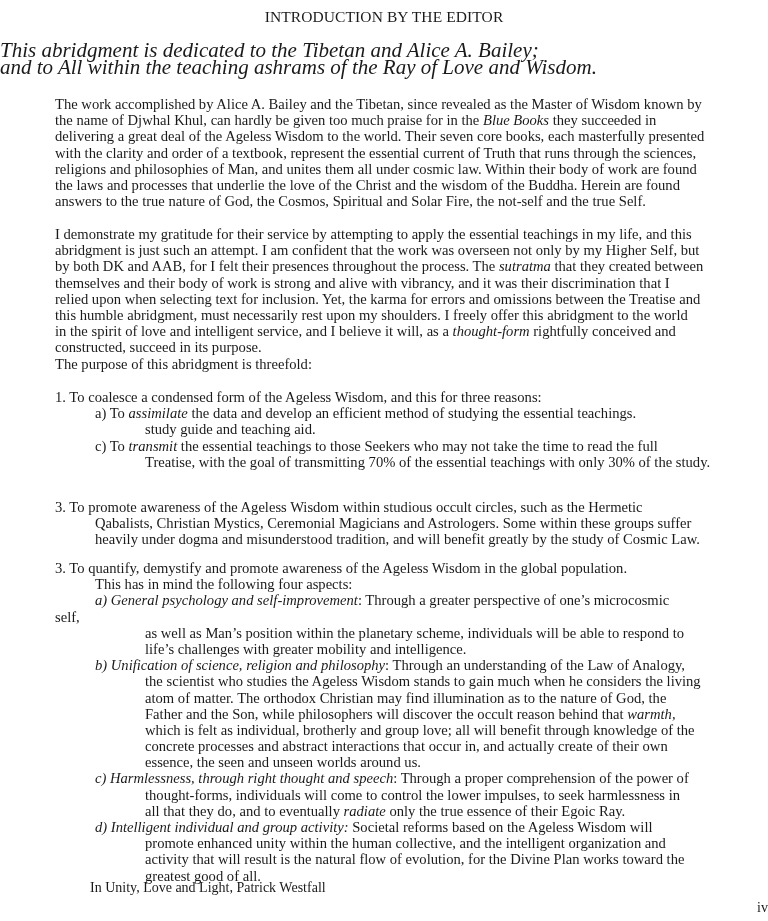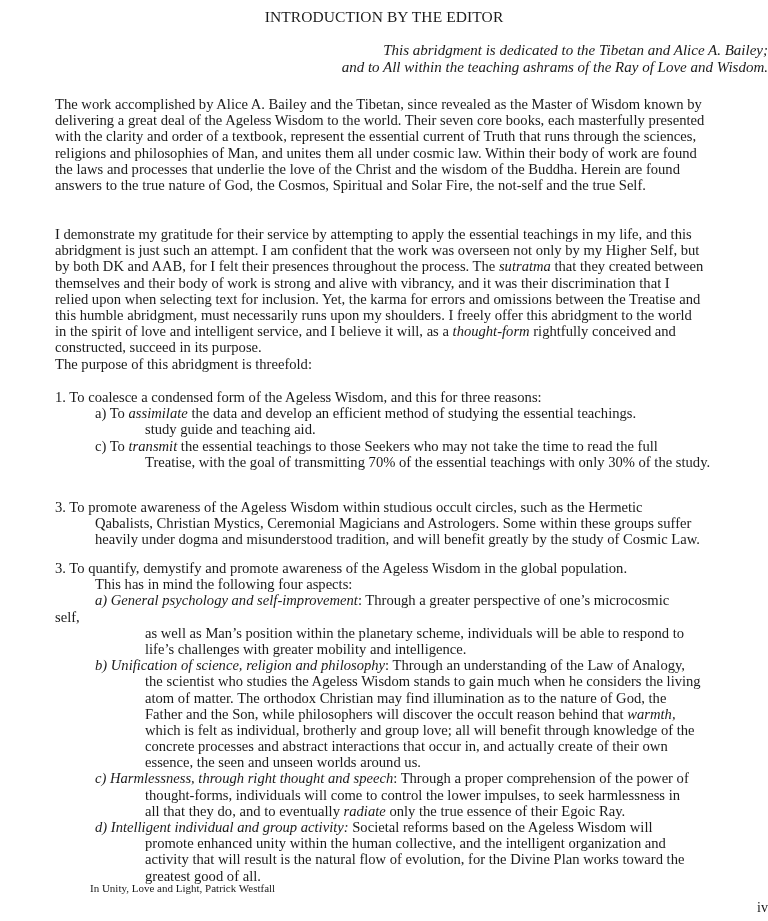--- a/index.html
+++ b/index.html
@@ -3,59 +3,60 @@
 <meta charset="utf-8">
 <style>
   html, body { margin: 0; padding: 0; background: #ffffff; }
   body {
     width: 768px; height: 921px; overflow: hidden; position: relative;
     font-family: "Liberation Serif", "DejaVu Serif", serif;
     color: #1a1a1a; font-size: 14.6px; line-height: 16.2px;
   }
   .page { position: absolute; left: 0; top: 0; width: 768px; height: 921px; }
   .title { position: absolute; top: 9px; left: 0; width: 768px; text-align: center; font-size: 15.5px; letter-spacing: 0.1px; }
-  .dedication { position: absolute; top: 42px; left: 0; width: 768px; text-align: right; font-style: italic; font-size: 15px; line-height: 16.5px; }
+  .dedication { position: absolute; top: 42px; left: 0; width: 768px; text-align: left; font-style: italic; font-size: 21px; line-height: 16.5px; }
   .dedication div { display: block; }
   .para { position: absolute; left: 55px; width: 700px; }
   .line { display: block; white-space: nowrap; }
   .para .line { height: 16.2px; }
   .i { font-style: italic; }
   .ind1 { padding-left: 40px; }
   .ind2 { padding-left: 90px; }
-  .sig { position: absolute; left: 90px; top: 880px; font-size: 11px; }
+  .sig { position: absolute; left: 90px; top: 880px; font-size: 14px; }
   .pagenum { position: absolute; top: 900px; left: 0; width: 768px; text-align: right; font-size: 14px; }
 </style>
 </head>
 <body>
 
 <div class="page">
 
   <div class="title">INTRODUCTION BY THE EDITOR</div>
 
   <div class="dedication">
     <div>This abridgment is dedicated to the Tibetan and Alice A. Bailey;</div>
     <div>and to All within the teaching ashrams of the Ray of Love and Wisdom.</div>
   </div>
 
   <div class="para" style="top:96px;">
     <span class="line">The work accomplished by Alice A. Bailey and the Tibetan, since revealed as the Master of Wisdom known by</span>
+    <span class="line"><span>the name of Djwhal Khul, can hardly be given too much praise for in the </span><span class="i">Blue Books</span><span> they succeeded in</span></span>
     <span class="line">delivering a great deal of the Ageless Wisdom to the world.  Their seven core books, each masterfully presented</span>
     <span class="line">with the clarity and order of a textbook, represent the essential current of Truth that runs through the sciences,</span>
     <span class="line">religions and philosophies of Man, and unites them all under cosmic law.  Within their body of work are found</span>
     <span class="line">the laws and processes that underlie the love of the Christ and the wisdom of the Buddha.  Herein are found</span>
     <span class="line">answers to the true nature of God, the Cosmos, Spiritual and Solar Fire, the not-self and the true Self.</span>
   </div>
 
   <div class="para" style="top:226px;">
     <span class="line">I demonstrate my gratitude for their service by attempting to apply the essential teachings in my life, and this</span>
     <span class="line">abridgment is just such an attempt.  I am confident that the work was overseen not only by my Higher Self, but</span>
     <span class="line"><span>by both DK and AAB, for I felt their presences throughout the process.  The </span><span class="i">sutratma</span><span> that they created between</span></span>
     <span class="line">themselves and their body of work is strong and alive with vibrancy, and it was their discrimination that I</span>
     <span class="line">relied upon when selecting text for inclusion.  Yet, the karma for errors and omissions between the Treatise and</span>
-    <span class="line">this humble abridgment, must necessarily runs upon my shoulders.  I freely offer this abridgment to the world</span>
+    <span class="line">this humble abridgment, must necessarily rest upon my shoulders.  I freely offer this abridgment to the world</span>
     <span class="line"><span>in the spirit of love and intelligent service, and I believe it will, as a </span><span class="i">thought-form</span><span> rightfully conceived and</span></span>
     <span class="line">constructed, succeed in its purpose.</span>
   </div>
 
   <div class="para" style="top:356px;">
     <span class="line">The purpose of this abridgment is threefold:</span>
   </div>
 
   <div class="para" style="top:389px;">
     <span class="line">1.  To coalesce a condensed form of the Ageless Wisdom, and this for three reasons:</span>

